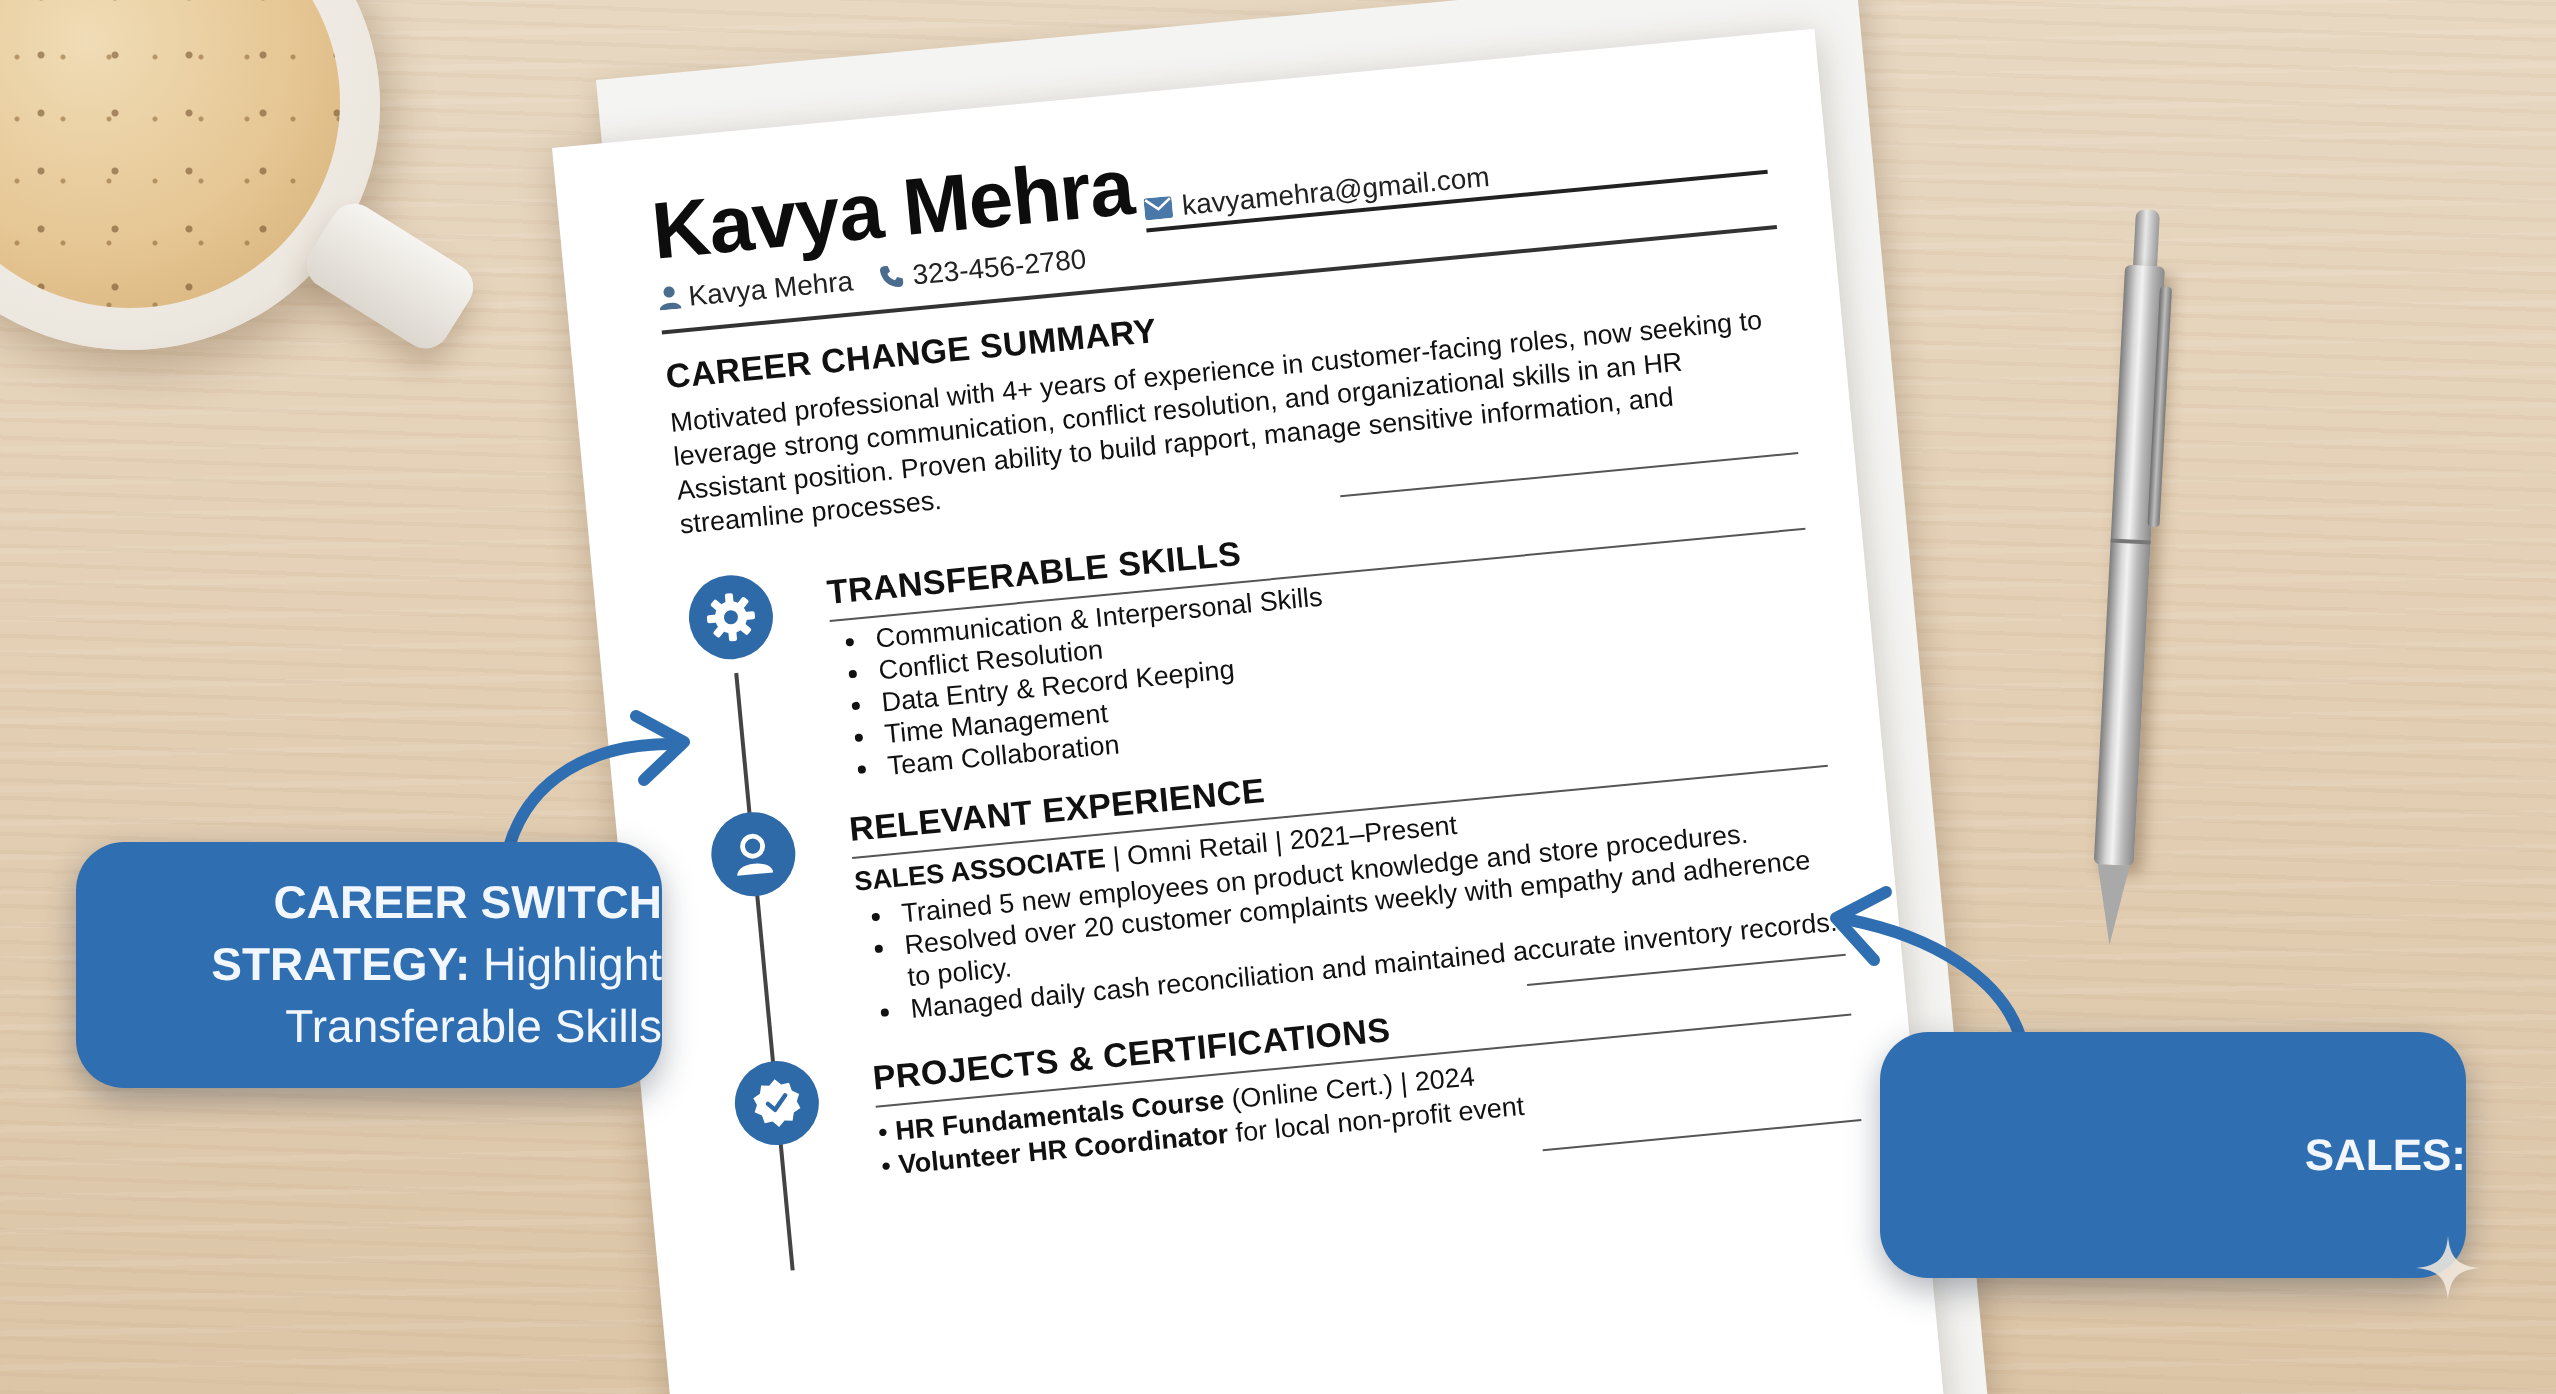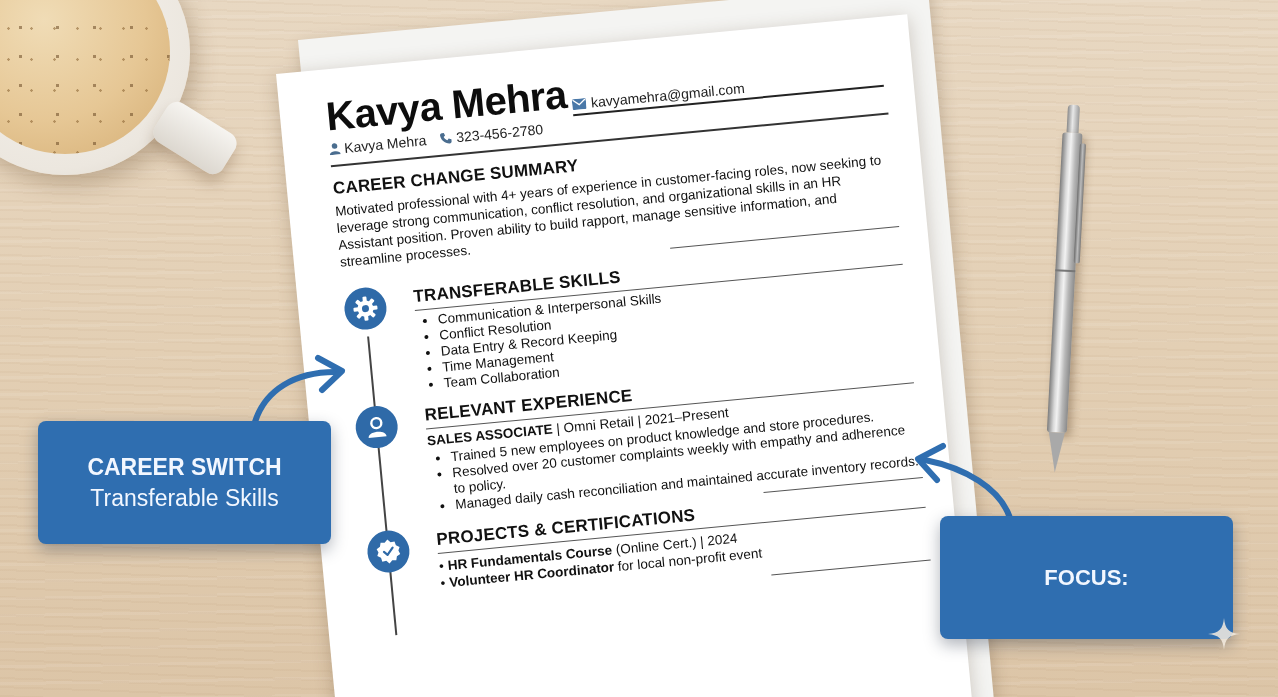--- a/index.html
+++ b/index.html
@@ -92,22 +92,22 @@
   ul.bullets li::before { content: ""; position: absolute; left: 7px; top: 6px; width: 4px; height: 4px; border-radius: 50%; background: #111; }
 
   .job { font-size: 13.5px; margin-top: 4px; color: #111; }
   .job b { font-weight: bold; }
   .proj { font-size: 13.5px; line-height: 17px; color: #111; }
   .proj b { font-weight: bold; }
   .proj .dot { margin-right: 4px; }
 
   
   .callout {
-    position: absolute; background: #2f6eb0; color: #f2f7ff; border-radius: 8px;
-    text-align: center; box-shadow: 0 6px 16px rgba(30,40,60,0.35);
+    position: absolute; background: #2f6eb0; color: #f2f7ff; border-radius: 24px;
+    text-align: right; box-shadow: 0 6px 16px rgba(30,40,60,0.35);
     display: flex; flex-direction: column; justify-content: center;
   }
   .callout-left { left: 38px; top: 421px; width: 293px; height: 123px; font-size: 23px; line-height: 31px; }
   .callout-right { left: 940px; top: 516px; width: 293px; height: 123px; font-size: 22px; line-height: 31px; }
   .callout b { font-weight: bold; }
 
   .arrow { position: absolute; overflow: visible; }
 
   .sparkle { position: absolute; left: 1208px; top: 618px; width: 32px; height: 32px; }
 </style>
@@ -240,22 +240,23 @@
   <path d="M78 8 L102 21 L82 40" stroke="#2f6eb0" stroke-width="6" fill="none" stroke-linecap="round" stroke-linejoin="round"></path>
 </svg>
 
 <svg class="arrow" style="left:905px;top:438px;" width="120" height="85">
   <path d="M105 80 C 95 50, 60 30, 20 22" stroke="#2f6eb0" stroke-width="6" fill="none" stroke-linecap="round"></path>
   <path d="M38 8 L13 21 L32 42" stroke="#2f6eb0" stroke-width="6" fill="none" stroke-linecap="round" stroke-linejoin="round"></path>
 </svg>
 
 <div class="callout callout-left">
   <div><b>CAREER SWITCH</b></div>
+  <div><b>STRATEGY:</b><span> Highlight</span></div>
   <div>Transferable Skills</div>
 </div>
 
 <div class="callout callout-right">
-  <div><b>FOCUS:</b></div>
+  <div><b>SALES:</b></div>
 </div>
 
 <svg class="sparkle" viewBox="0 0 32 32">
   <path d="M16 0 C17 11 21 15 32 16 C21 17 17 21 16 32 C15 21 11 17 0 16 C11 15 15 11 16 0 Z" fill="#f4ece0" opacity="0.85"></path>
 </svg>
 
 </body></html>

